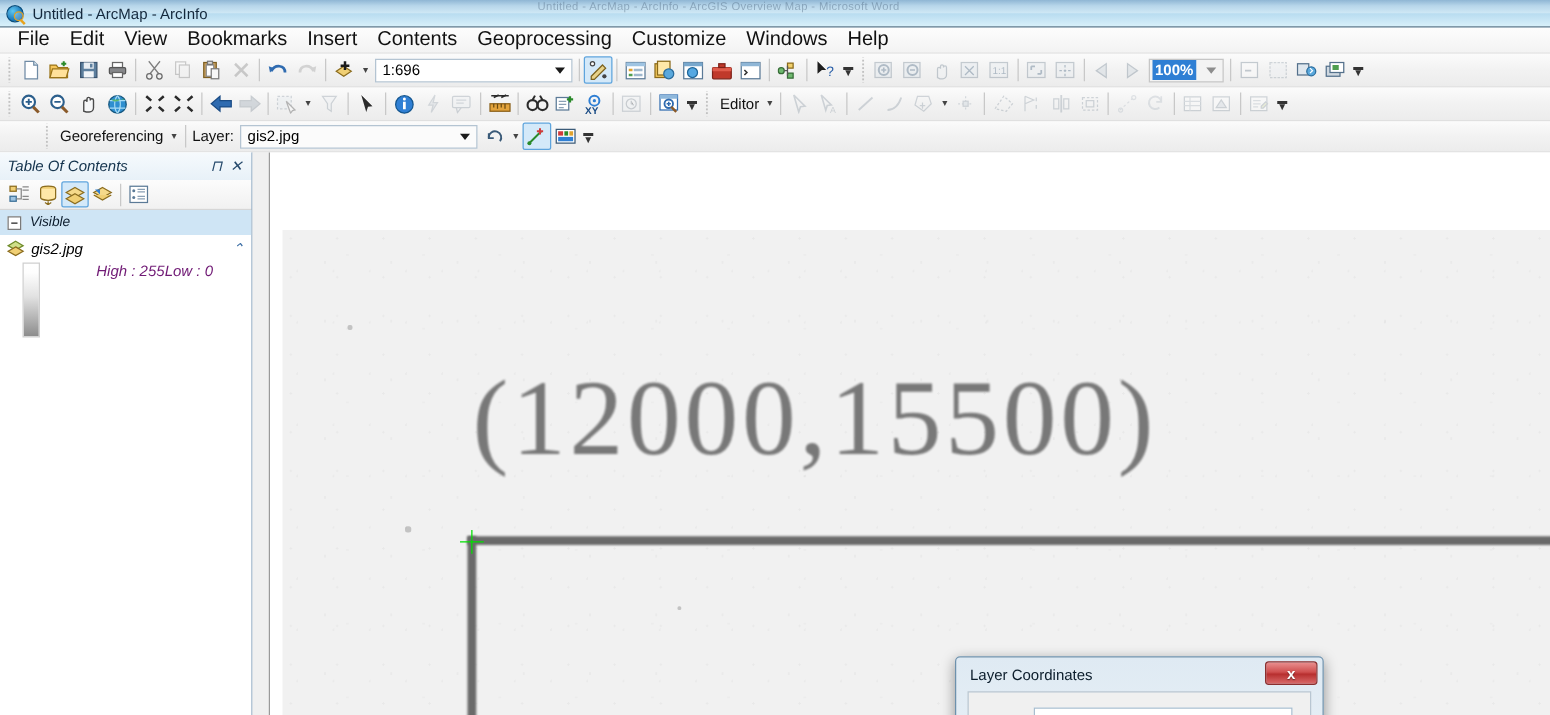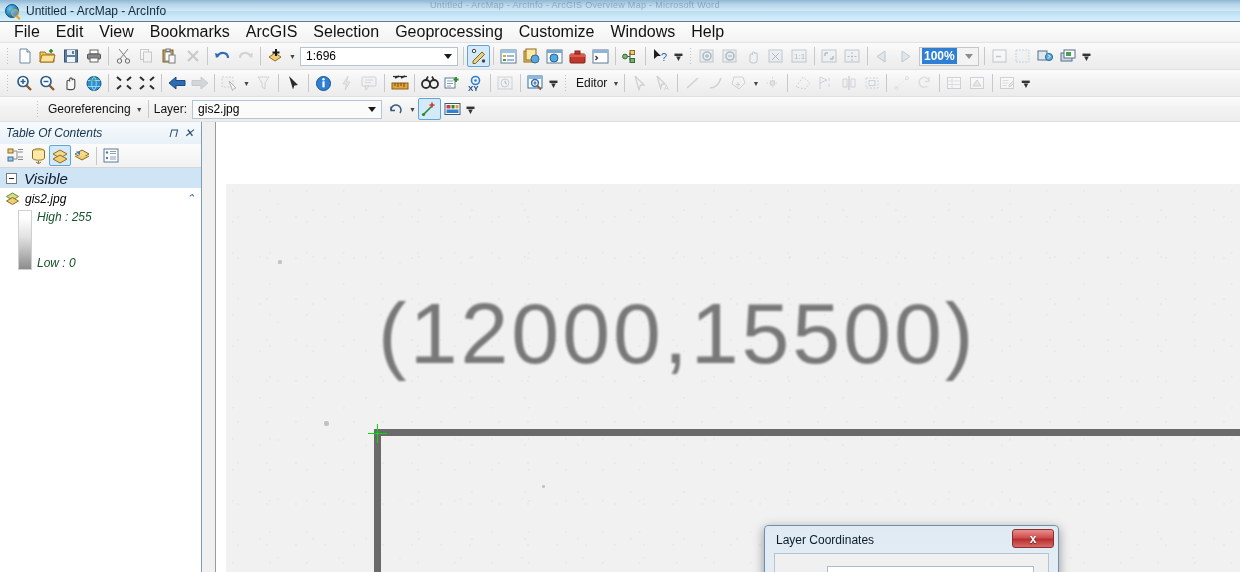--- a/index.html
+++ b/index.html
@@ -212,21 +212,21 @@
     padding-left: 5px;
     border-bottom: 1px solid #d6d6d6;
   }
   .toc-toolbar .tb-btn { width: 22px; height: 21px; flex: 0 0 22px; }
   .toc-body { flex: 1 1 auto; overflow: hidden; position: relative; background:#fff; }
   .toc-row-visible {
     height: 20px;
     background: #cfe5f5;
     display: flex; align-items: center;
     padding-left: 6px;
-    font-size: 15px;
+    font-size: 11px;
     color: #0c1c2c;
   }
   .expander {
     width: 11px; height: 11px;
     border: 1px solid #7a7a7a;
     background: #fff;
     margin-right: 7px;
     position: relative;
     flex: 0 0 11px;
   }
@@ -254,23 +254,23 @@
   }
   .ramp-wrap { display: flex; padding-left: 18px; margin-top: 1px; }
   .ramp {
     width: 14px; height: 60px;
     flex: 0 0 14px;
     background: linear-gradient(to bottom,#ffffff 0%,#fefefe 12%,#e2e2e2 45%,#b4b4b4 75%,#8c8c8c 100%);
     border: 1px solid #cfcfcf;
   }
   .ramp-labels {
     padding-left: 5px;
-    display: flex; flex-direction: column; justify-content: space-between;
+    display: flex; flex-direction: row; justify-content: space-between;
     height: 60px;
-    font-size: 12px; color: #14532d;
+    font-size: 12px; color: #701a75; margin-left: 40px;
   }
 
   
   .map-wrap {
     flex: 1 1 auto;
     position: relative;
     background: #f0f0f0;
     padding: 2px 0 0 2px;
     min-width: 0;
   }
@@ -293,21 +293,21 @@
       radial-gradient(circle at 64% 55%, rgba(0,0,0,.03) 0 1px, transparent 1px),
       radial-gradient(circle at 41% 80%, rgba(0,0,0,.03) 0 1px, transparent 1px),
       radial-gradient(circle at 85% 34%, rgba(0,0,0,.025) 0 1px, transparent 1px);
     background-size: 37px 31px, 53px 47px, 29px 41px, 61px 59px;
     opacity: .9;
   }
   .speck { position: absolute; background: rgba(90,90,90,.30); border-radius: 40%; }
   .coord-text {
     position: absolute;
     left: 152px; top: 100px;
-    font-family: Liberation Sans, sans-serif;
+    font-family: Liberation Serif, serif;
     font-size: 86px;
     font-weight: 400;
     color: #6e6e6e;
     letter-spacing: 3px;
     white-space: nowrap;
     filter: blur(0.9px);
     opacity: .92;
   }
   .frame-h {
     position: absolute;
@@ -411,22 +411,22 @@
         <div class="mag-h"></div>
     </div>
     <div class="titlebar-text">Untitled - ArcMap - ArcInfo</div>
   </div>
 
   <div class="menubar">
     <div class="menu-item">File</div>
     <div class="menu-item">Edit</div>
     <div class="menu-item">View</div>
     <div class="menu-item">Bookmarks</div>
-    <div class="menu-item">ArcGIS</div>
-    <div class="menu-item">Selection</div>
+    <div class="menu-item">Insert</div>
+    <div class="menu-item">Contents</div>
     <div class="menu-item">Geoprocessing</div>
     <div class="menu-item">Customize</div>
     <div class="menu-item">Windows</div>
     <div class="menu-item">Help</div>
   </div>
 
   <div class="toolbar">
     <div class="tb-grip"></div>
 
     <div class="tb-btn">

